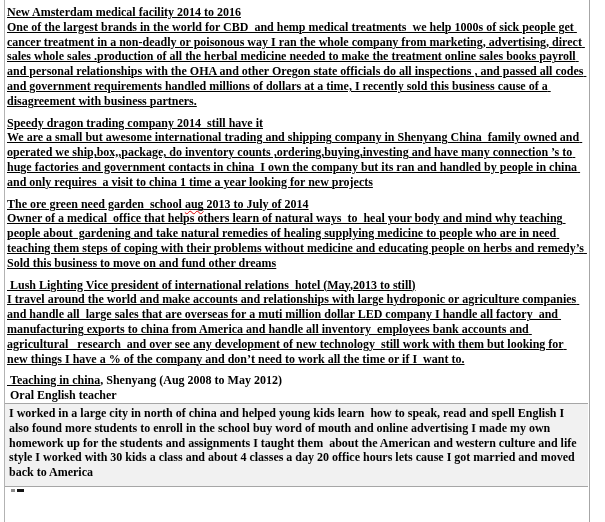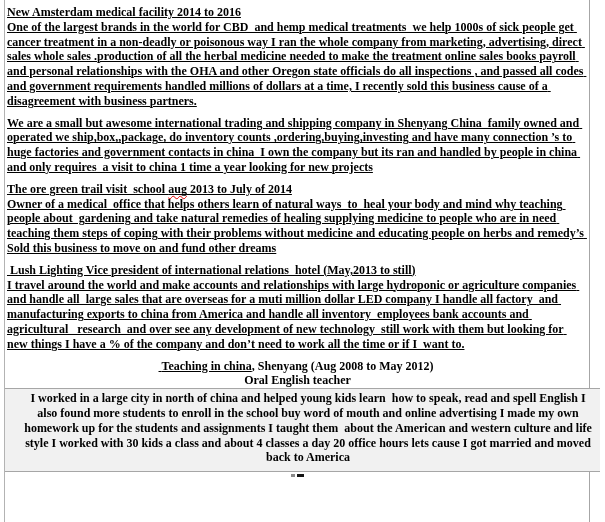--- a/index.html
+++ b/index.html
@@ -26,21 +26,21 @@
     text-decoration-style:wavy;
     text-decoration-color:#e00000;
     text-decoration-thickness:1px;
     text-underline-offset:2px;
     text-decoration-skip-ink:none;
     text-align:right;
   }
   .hlbox {
     margin-left:-2px;
     width:574px;
-    padding:2px 5px 6px 16px;
+    padding:2px 5px 6px 4px;
     background:#f1f1f1;
     border-top:1px solid #a6a6a6;
     border-bottom:1px solid #a6a6a6;
   }
   .fragment-row { margin-top:2px; margin-left:4px; height:3px; }
   .fragment {
     display:inline-block; vertical-align:top;
     height:3px; background:#141414; margin-right:2px;
   }
   .fragment.f1 { width:4px; background:#8a8a8a; }
@@ -54,34 +54,35 @@
   <div class="vline right"></div>
 
   <div class="content">
 
     <div class="sec">
       <p class="u">New Amsterdam medical facility 2014 to 2016</p>
       <p class="u">One of the largest brands in the world for CBD  and hemp medical treatments  we help 1000s of sick people get cancer treatment in a non-deadly or poisonous way I ran the whole company from marketing, advertising, direct sales whole sales .production of all the herbal medicine needed to make the treatment online sales books payroll and personal relationships with the OHA and other Oregon state officials do all inspections , and passed all codes and government requirements handled millions of dollars at a time, I recently sold this business cause of a disagreement with business partners.</p>
     </div>
 
     <div class="sec">
+      <p class="u">Speedy dragon trading company 2014  still have it</p>
       <p class="u">We are a small but awesome international trading and shipping company in Shenyang China  family owned and operated we ship,box,,package, do inventory counts ,ordering,buying,investing and have many connection ’s to huge factories and government contacts in china  I own the company but its ran and handled by people in china and only requires  a visit to china 1 time a year looking for new projects</p>
     </div>
 
     <div class="sec">
-      <p class="u"><span>The ore green trail visit  school </span><span class="misspell">aug</span><span> 2013 to July of 2014</span></p>
+      <p class="u"><span>The ore green need garden  school </span><span class="misspell">aug</span><span> 2013 to July of 2014</span></p>
       <p class="u">Owner of a medical  office that helps others learn of natural ways  to  heal your body and mind why teaching people about  gardening and take natural remedies of healing supplying medicine to people who are in need teaching them steps of coping with their problems without medicine and educating people on herbs and remedy’s Sold this business to move on and fund other dreams</p>
     </div>
 
     <div class="sec">
       <p class="u"> Lush Lighting Vice president of international relations  hotel (May,2013 to still)</p>
       <p class="u">I travel around the world and make accounts and relationships with large hydroponic or agriculture companies and handle all  large sales that are overseas for a muti million dollar LED company I handle all factory  and manufacturing exports to china from America and handle all inventory  employees bank accounts and agricultural   research  and over see any development of new technology  still work with them but looking for new things I have a % of the company and don’t need to work all the time or if I  want to.</p>
     </div>
 
-    <div class="sec" style="margin-bottom:0;text-align:center;">
+    <div class="sec" style="margin-bottom:0;">
       <p><span class="u"> Teaching in china</span><span>, Shenyang (Aug 2008 to May 2012)</span></p>
       <p> Oral English teacher</p>
       <div class="hlbox">
         <p>I worked in a large city in north of china and helped young kids learn  how to speak, read and spell English I also found more students to enroll in the school buy word of mouth and online advertising I made my own homework up for the students and assignments I taught them  about the American and western culture and life style I worked with 30 kids a class and about 4 classes a day 20 office hours lets cause I got married and moved back to America</p>
       </div>
       <div class="fragment-row"><span class="fragment f1"></span><span class="fragment f2"></span></div>
     </div>
 
   </div>
 </div>

